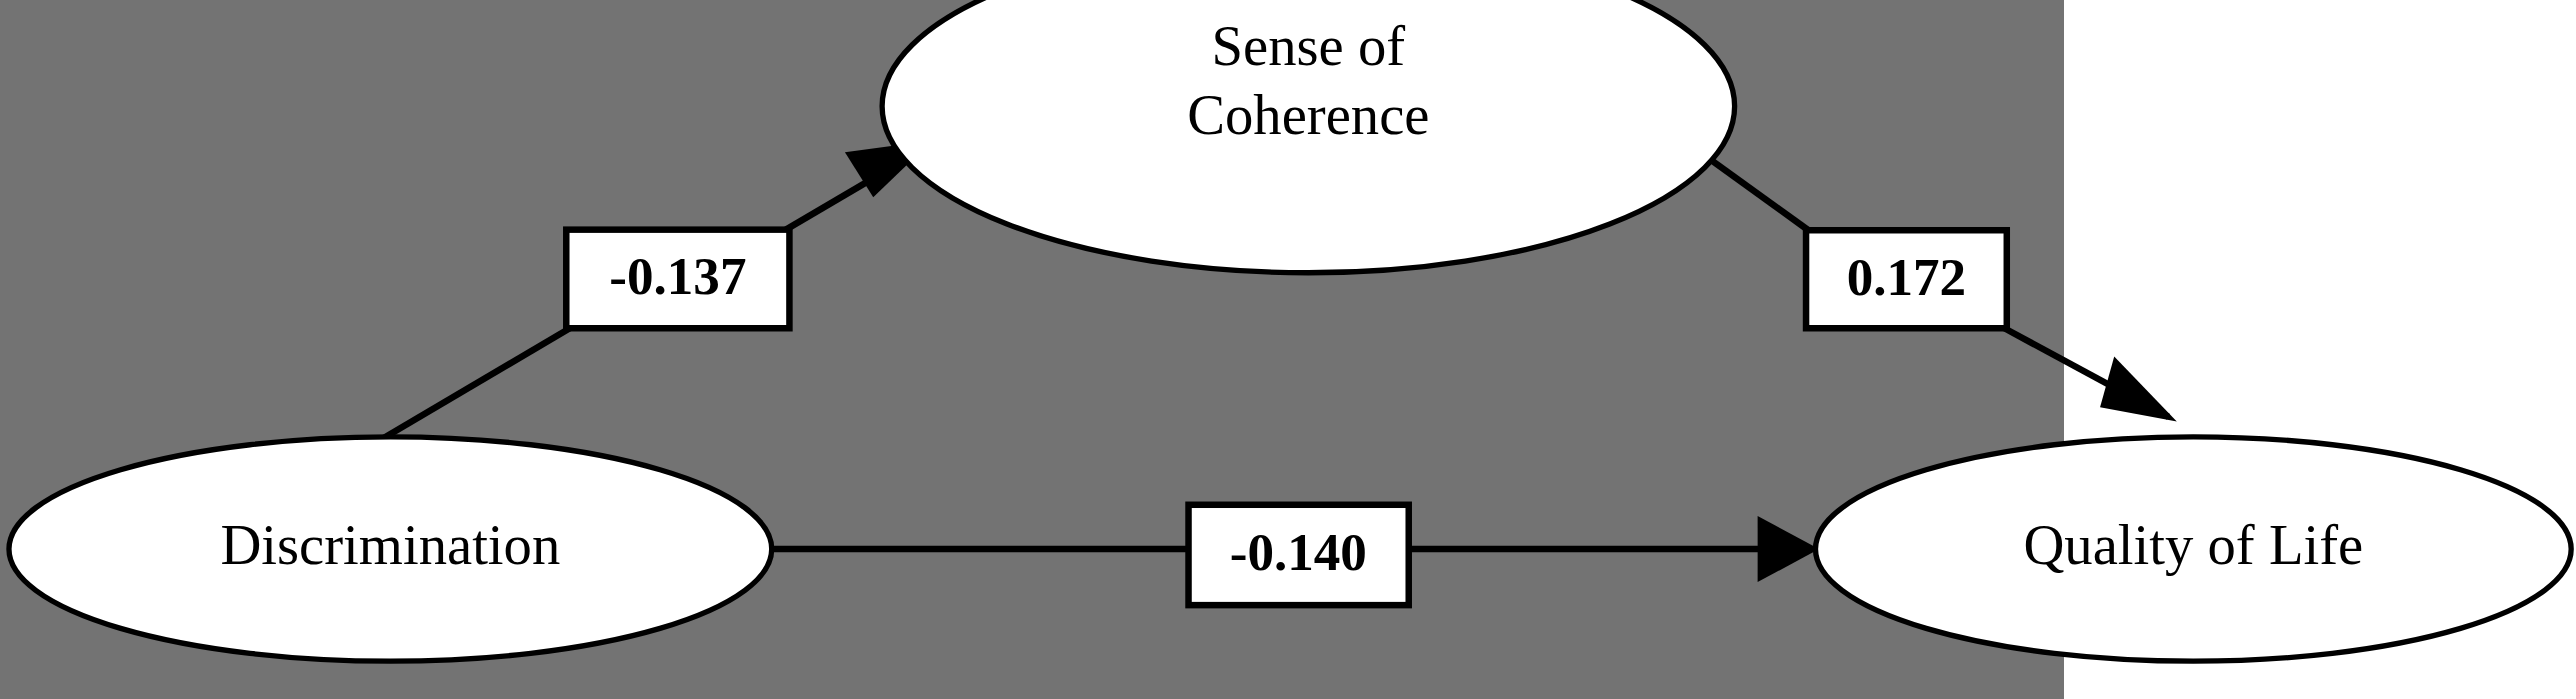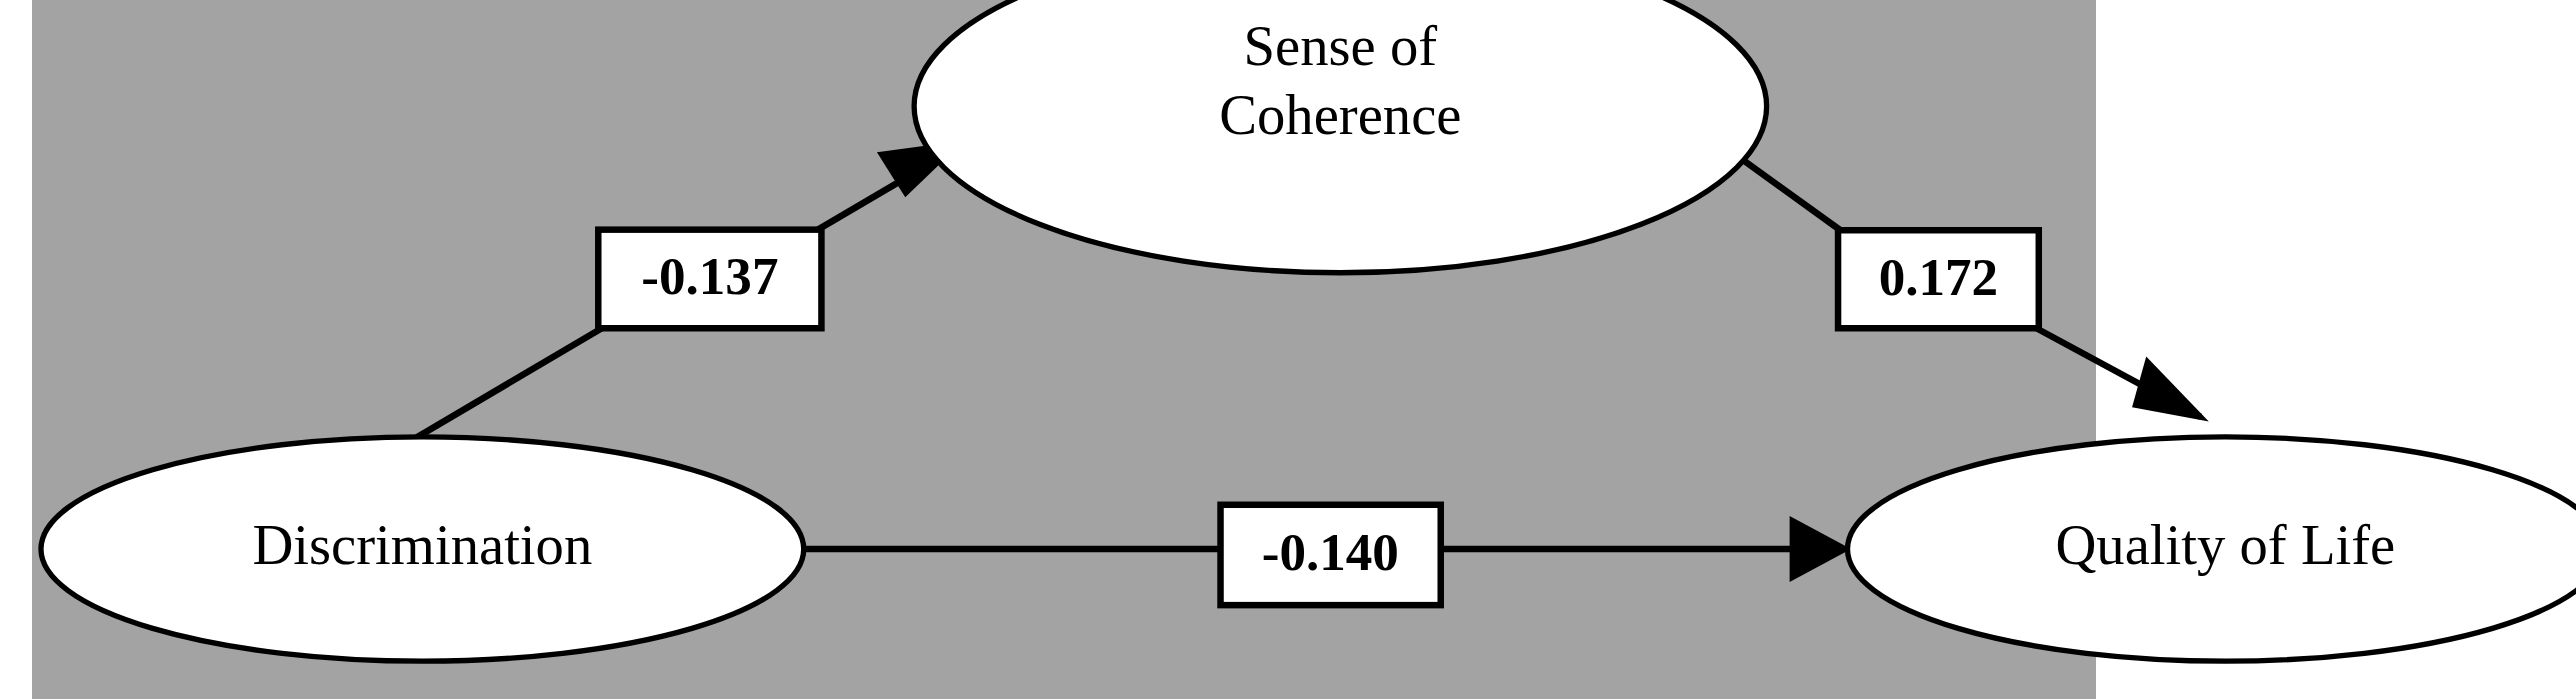--- a/index.html
+++ b/index.html
@@ -11,22 +11,21 @@
   body {
     width: 2576px;
     height: 699px;
     overflow: hidden;
     font-family: "Liberation Serif", "DejaVu Serif", serif;
   }
   #diagram-root {
     position: relative;
     width: 2064px;
     height: 699px;
-    background: #a3a3a3;
-    margin-left: 32px;
+    background: #737373;
   }
   svg.canvas {
     position: absolute;
     top: 0;
     left: 0;
     width: 2576px;
     height: 699px;
     display: block;
   }
   .node-ellipse {

